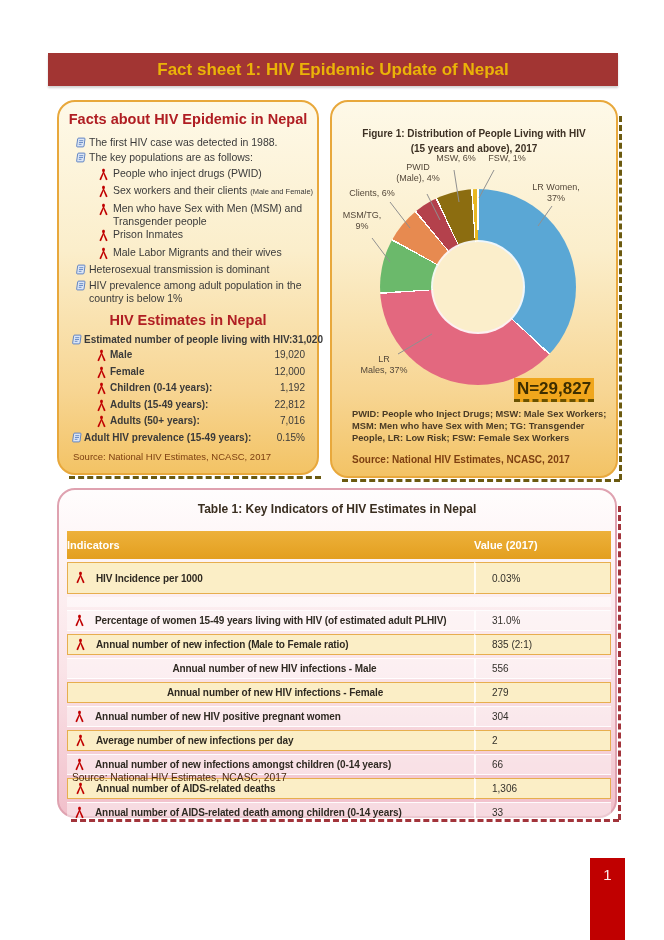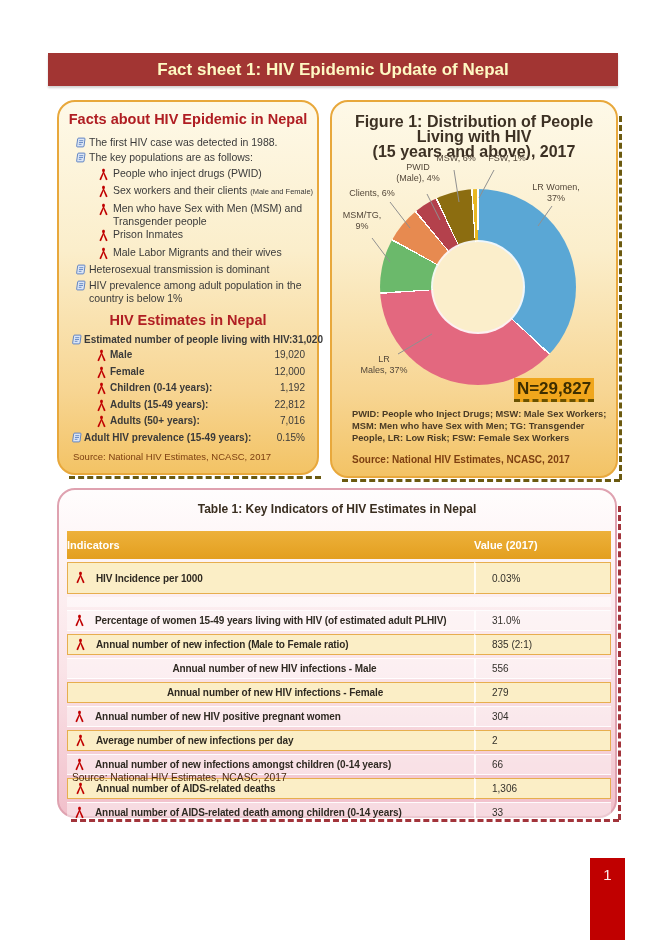--- a/index.html
+++ b/index.html
@@ -2,21 +2,21 @@
 <html><head>
 <meta charset="utf-8">
 <style>
   html,body{margin:0;padding:0;background:#ffffff;}
   .page{position:relative;width:664px;height:940px;background:#ffffff;overflow:hidden;
         font-family:"Liberation Sans",sans-serif;color:#3a3a3a;}
 
   
   .banner{position:absolute;left:48px;top:53px;width:570px;height:33px;background:#A23533;
           box-shadow:0 2px 2px rgba(0,0,0,0.18);}
-  .banner span{display:block;text-align:center;line-height:33px;font-size:17px;font-weight:bold;color:#fef9c3;}
+  .banner span{display:block;text-align:center;line-height:33px;font-size:17px;font-weight:bold;color:#eab308;}
 
   
   .panel{position:absolute;border-radius:18px;box-sizing:border-box;}
   .panel-gold{border:2px solid #E8A83C;background:linear-gradient(180deg,#FEF9E8 0%,#FBEECB 40%,#F7D592 78%,#F3C365 100%);}
   .panel-gold::after{content:"";position:absolute;left:10px;right:-4px;bottom:-6px;border-top:3px dashed #6B5A10;}
   .dash-right::before{content:"";position:absolute;top:14px;bottom:-4px;right:-6px;border-left:3px dashed #6B5A10;}
   .panel-pink{border:2px solid #DFA2B0;background:linear-gradient(180deg,#FFFDFD 0%,#FAE4E8 55%,#F1BFCA 100%);}
   .panel-pink::after{content:"";position:absolute;left:12px;right:-4px;bottom:-6px;border-top:3px dashed #A2343B;}
   .panel-pink::before{content:"";position:absolute;top:16px;bottom:-4px;right:-6px;border-left:3px dashed #A2343B;}
 
@@ -38,22 +38,22 @@
   .est-row{display:flex;align-items:flex-start;}
   .est-row .bullet-icon{flex:0 0 13px;width:13px;padding-top:0;}
   .est-row.indent-1{padding-left:26px;}
   .est-label{font-weight:bold;white-space:nowrap;}
   .est-value{margin-left:auto;text-align:right;}
   .est-value.bold{font-weight:bold;}
   .left-source{margin:4px 0 0 14px;font-size:9.5px;color:#7E4012;}
 
   
   .figure-body{position:absolute;inset:0;}
-  .fig-title{position:absolute;top:12px;left:4px;right:4px;text-align:center;
-             font-size:16px;font-weight:bold;color:#3D3124;line-height:15px;}
+  .fig-title{position:absolute;top:24px;left:4px;right:4px;text-align:center;
+             font-size:10px;font-weight:bold;color:#3D3124;line-height:15px;}
   #pie{position:absolute;left:48px;top:87px;width:196px;height:196px;border-radius:50%;z-index:1;}
   #pie-hole{position:absolute;left:101px;top:140px;width:90px;height:90px;border-radius:50%;
             background:#FBEECB;box-shadow:0 0 0 2px rgba(255,255,255,0.9);z-index:2;}
   .pie-label{position:absolute;font-size:9px;line-height:10.5px;color:#54483A;text-align:center;z-index:3;}
   #leader-svg{position:absolute;left:0;top:0;pointer-events:none;z-index:2;}
   #n-box{position:absolute;left:182px;top:276px;width:80px;height:21px;background:#F0A61C;
          border-bottom:3px dashed #6B5200;z-index:4;text-align:center;
          font-size:17px;font-weight:bold;color:#3D2E00;line-height:21px;}
   .fig-footnote{position:absolute;left:20px;top:306px;width:258px;font-size:9.3px;font-weight:bold;
                 color:#4A3B25;line-height:12px;}

